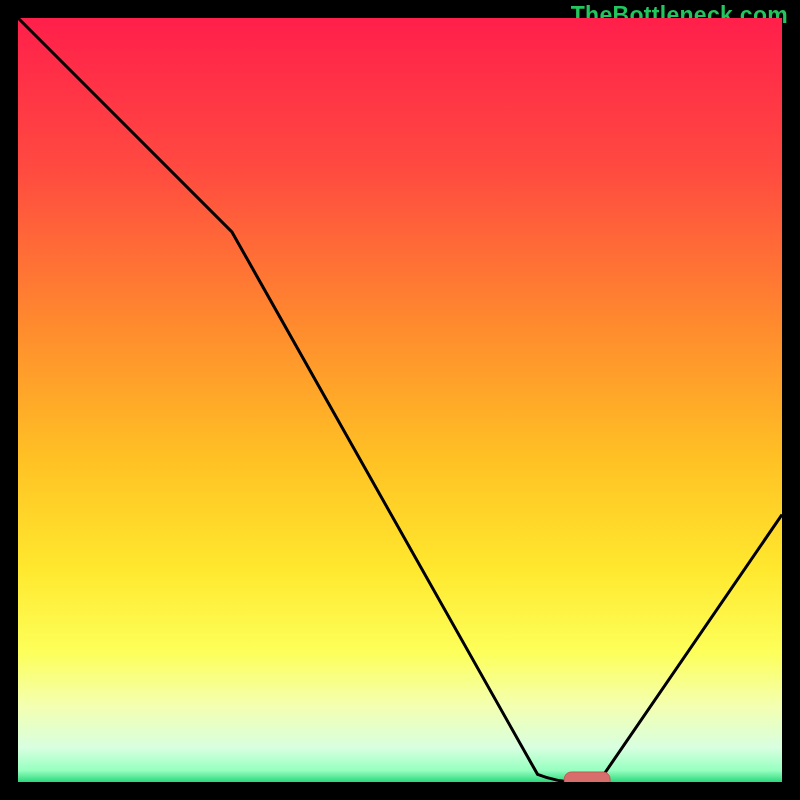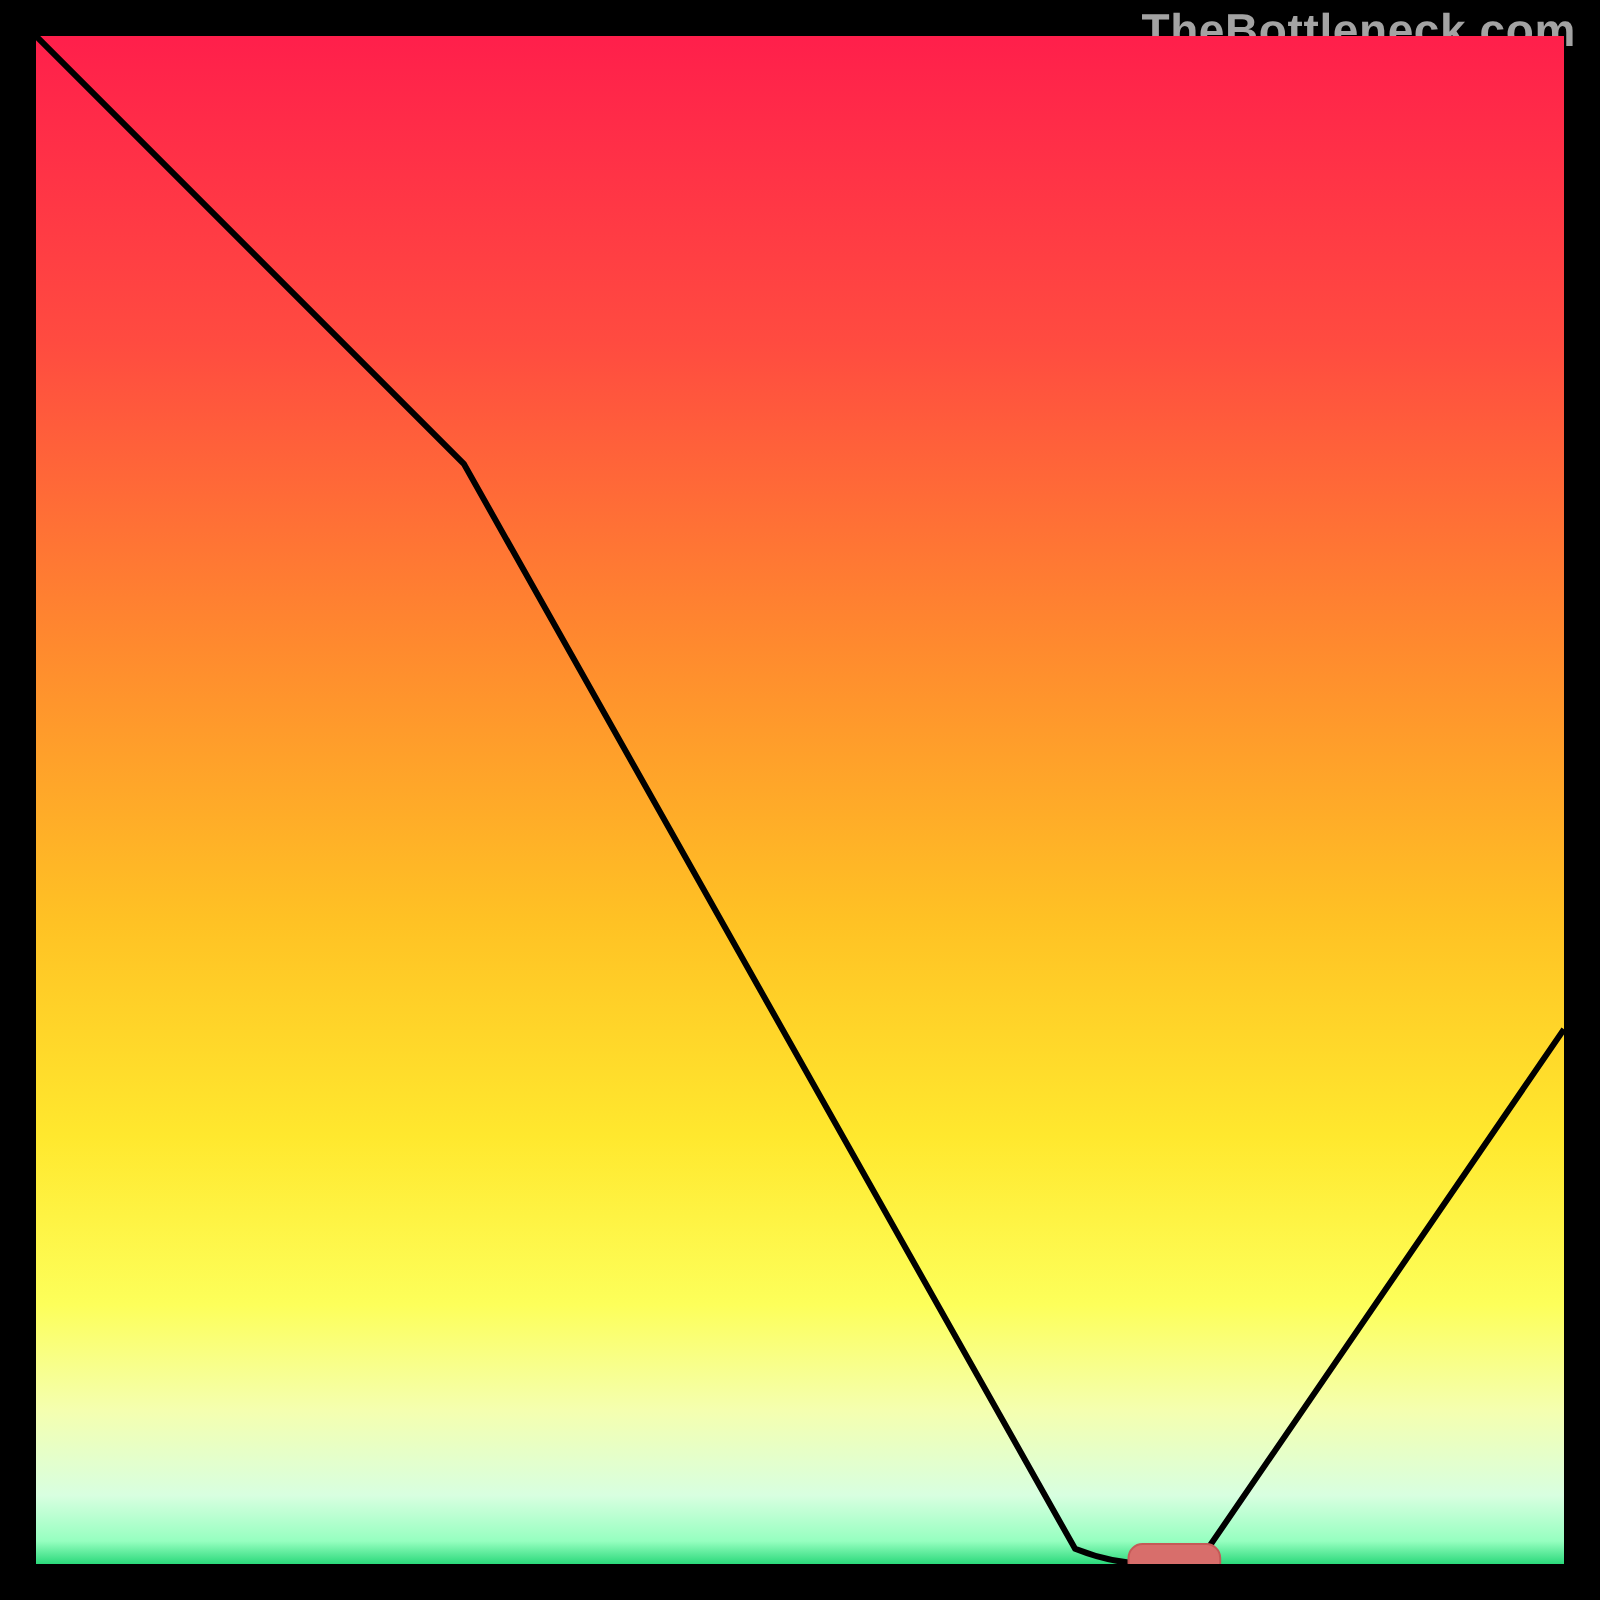--- a/index.html
+++ b/index.html
@@ -26,21 +26,21 @@
     width: 764px;
     height: 764px;
   }
   .watermark {
     position: absolute;
     top: 2px;
     right: 12px;
     font-family: Arial, Helvetica, sans-serif;
     font-size: 23px;
     font-weight: 600;
-    color: #a3a3a3;
+    color: #22c55e;
     letter-spacing: 0.3px;
   }
   svg {
     display: block;
   }
 </style>
 </head>
 <body>
 
 <div class="frame"></div>

